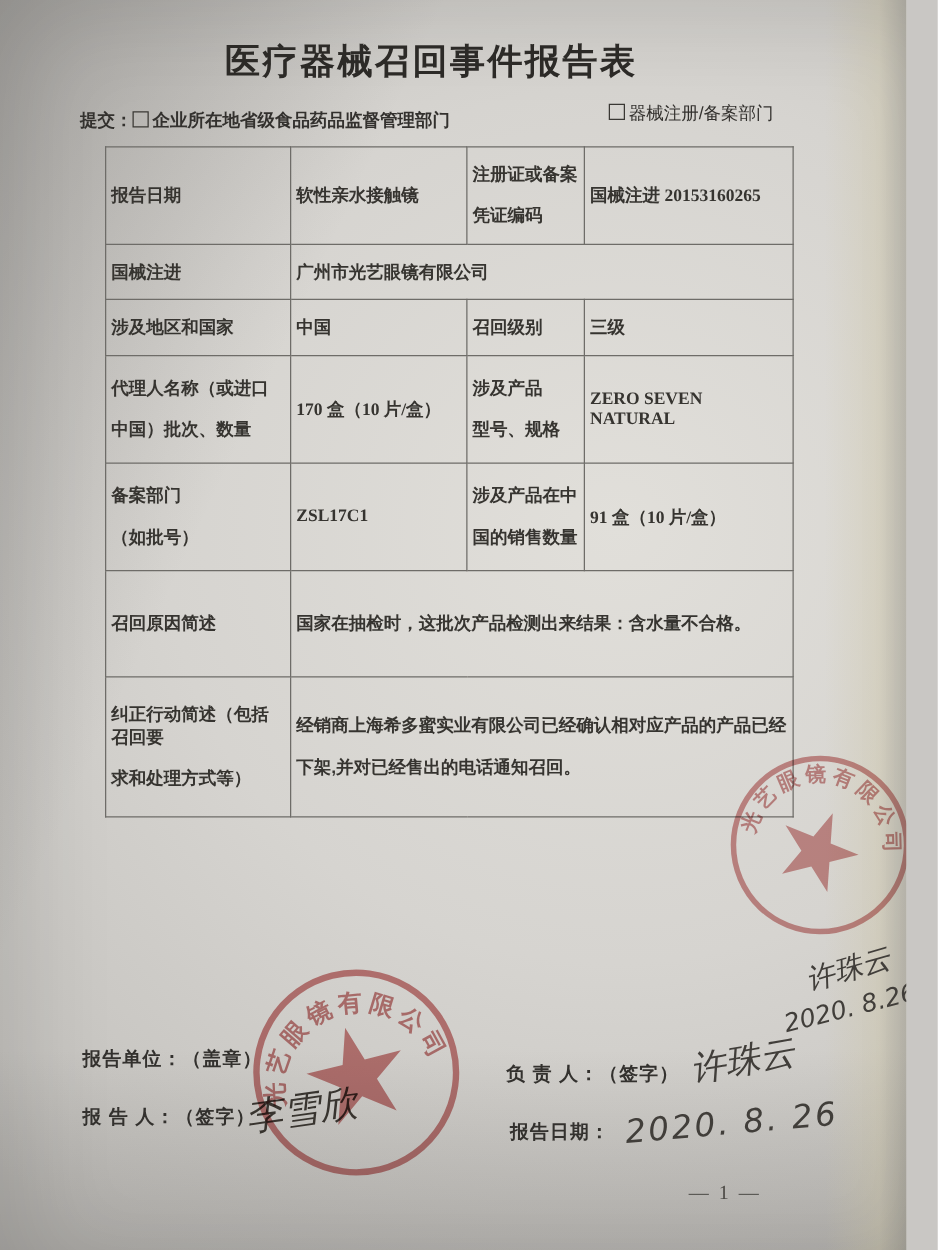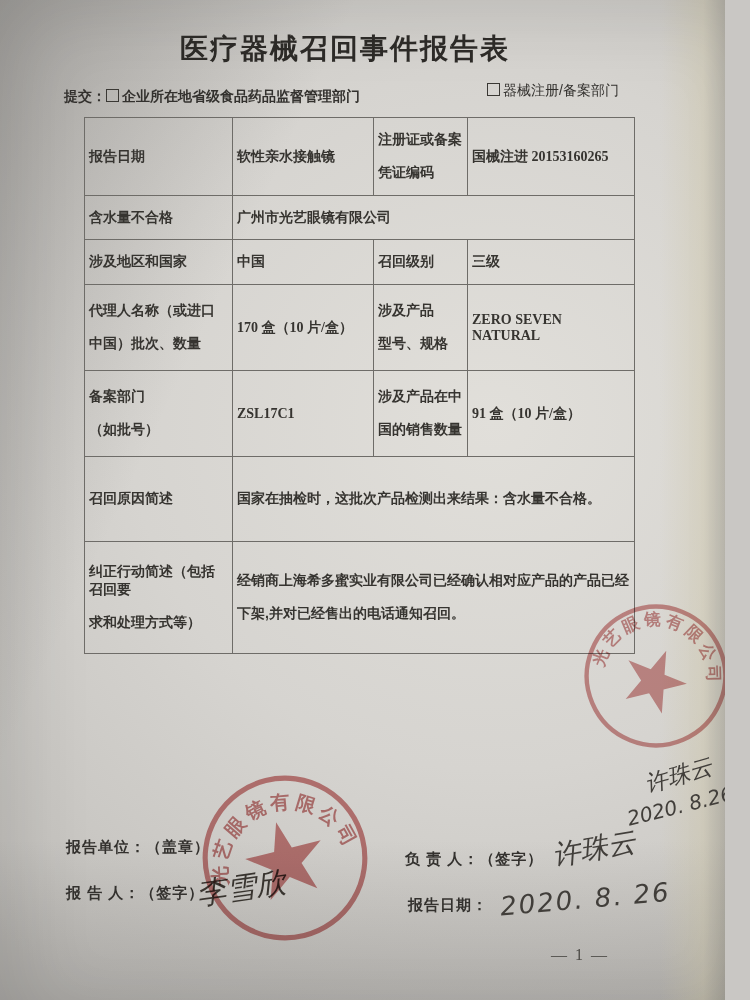--- a/index.html
+++ b/index.html
@@ -83,21 +83,21 @@
       <td class="two-line">
         <div>注册证或备案</div>
         <div>凭证编码</div>
       </td>
       <td class="serif">
             <div>国械注进 20153160265</div>
           </td>
     </tr>
     <tr style="height:44px">
       <td>
-            <div>含水量不合格</div>
+            <div>国械注进</div>
           </td>
       <td colspan="3">
             <div>广州市光艺眼镜有限公司</div>
           </td>
     </tr>
     <tr style="height:45px">
       <td>
             <div>涉及地区和国家</div>
           </td>
       <td>

